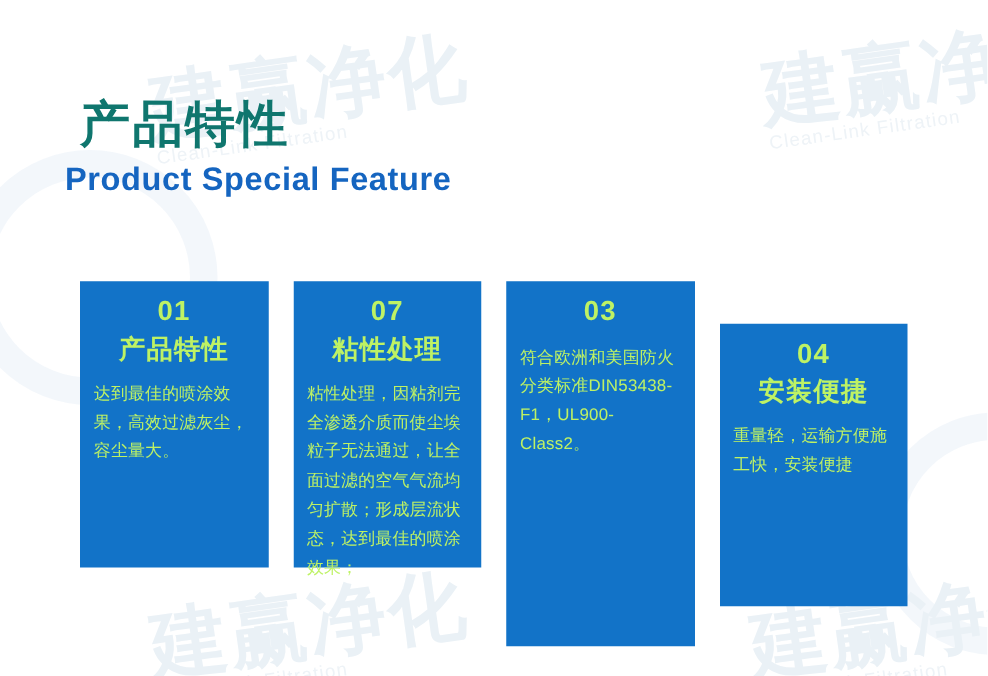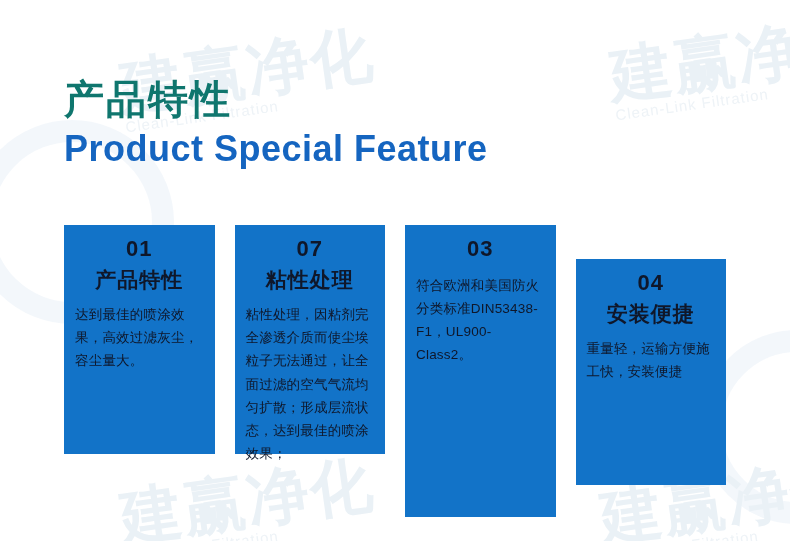--- a/index.html
+++ b/index.html
@@ -58,42 +58,42 @@
     position: absolute;
     left: 64px;
     top: 72px;
     font-size: 40px;
     font-weight: bold;
     color: #0f766e;
     letter-spacing: 2px;
   }
   .heading-en {
     position: absolute;
-    left: 64px;
+    left: 52px;
     top: 128px;
-    font-size: 36px;
+    font-size: 26px;
     font-weight: bold;
     color: #1565c0;
     letter-spacing: .5px;
   }
 
   
   .cards {
     position: absolute;
     left: 64px;
     top: 225px;
     width: 662px;
     display: flex;
     gap: 20px;
     align-items: flex-start;
   }
   .card {
     width: 155px;
     background: #1273c8;
-    color: #0f172a;
+    color: #bef264;
     padding: 10px 11px 12px 11px;
     box-sizing: border-box;
   }
   .card-num {
     text-align: center;
     font-size: 22px;
     font-weight: bold;
     letter-spacing: 1px;
     line-height: 1.3;
   }

